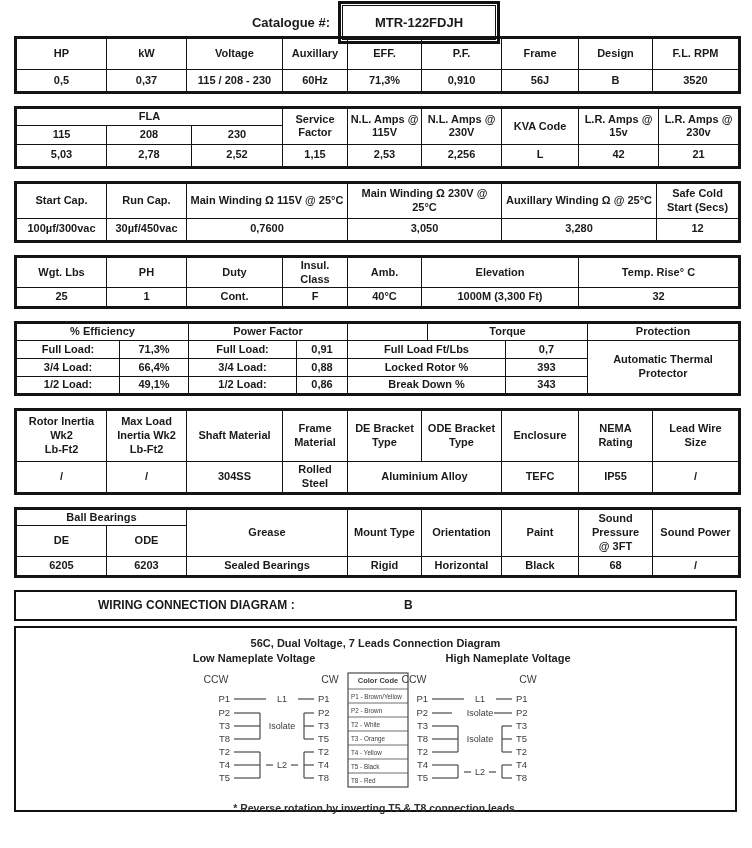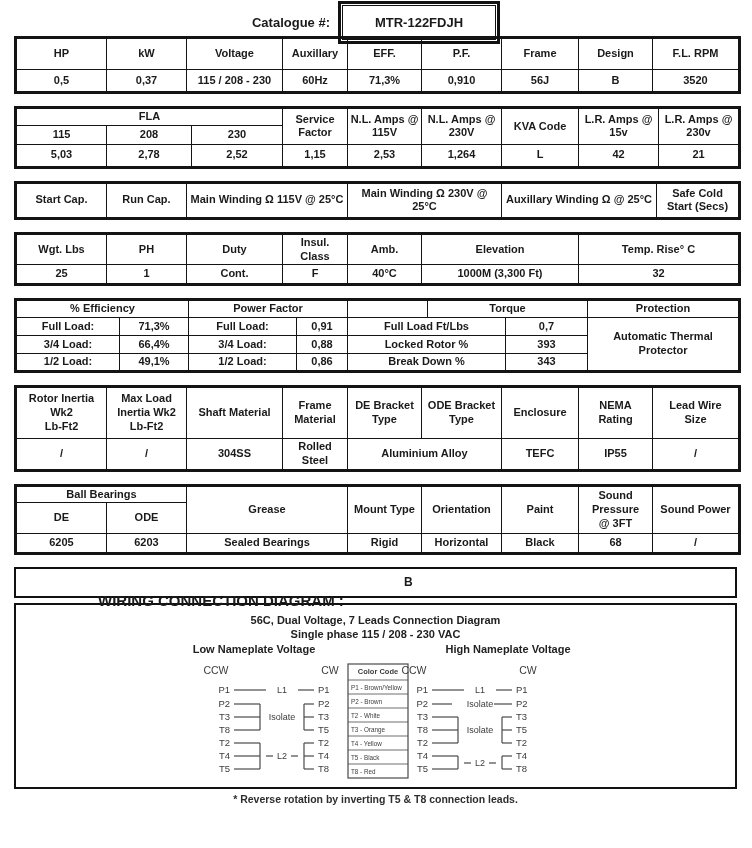--- a/index.html
+++ b/index.html
@@ -18,21 +18,21 @@
                font-weight:700;font-size:11px;line-height:1.25;padding:1px 2px;overflow:hidden;}
   td.rt{text-align:right;padding-right:5px;}
   td.pre{white-space:pre-line;}
   .h32{height:32px}.h36{height:36px}.h23{height:23px}.h20{height:20px}.h18{height:18px}
   .h13{height:13px}.h19{height:19px}.h17{height:17px}.h52{height:52px}.h14{height:14px}.h31{height:31px}
   .fs10{font-size:10.5px;}
   .mb11{margin-bottom:11px;}.mb14{margin-bottom:14px;}.mb13{margin-bottom:13px;}.mb27{margin-bottom:27px;}
 
   
   .wiring-head{position:relative;width:719px;height:27px;margin:0 0 5px 14px;border:2.5px solid #111;}
-  .wiring-head .wt{position:absolute;left:82px;top:18px;line-height:27px;font-weight:700;font-size:15px;}
+  .wiring-head .wt{position:absolute;left:82px;top:0;line-height:27px;font-weight:700;font-size:12px;}
   .wiring-head .wb{position:absolute;left:388px;top:0;line-height:27px;font-weight:700;font-size:12px;}
   .wiring-box{width:719px;height:182px;margin-left:14px;border:2.5px solid #111;}
   .wsub{text-align:center;font-weight:700;font-size:11px;color:#222;}
   .wsub1{margin-top:9px;}
   .wsub2{margin-top:2px;}
   .wvolt{position:relative;height:17px;margin-top:3px;}
   .wvolt span{position:absolute;transform:translateX(-50%);font-weight:700;font-size:11px;color:#222;white-space:nowrap;}
   .wvolt .lowl{left:238px;}
   .wvolt .highl{left:492px;}
   svg text{font-family:"Liberation Sans",sans-serif;fill:#3c3c3c;}
@@ -121,21 +121,21 @@
       <td>115</td>
       <td>208</td>
       <td>230</td>
     </tr>
     <tr class="h23">
       <td>5,03</td>
       <td>2,78</td>
       <td>2,52</td>
       <td>1,15</td>
       <td>2,53</td>
-      <td>1,264</td>
+      <td>2,256</td>
       <td>L</td>
       <td>42</td>
       <td>21</td>
     </tr>
   </tbody>
     </table>
 
   <table class="tbl mb14">
     <colgroup>
         <col style="width:91px">
@@ -146,20 +146,28 @@
         <col style="width:83px">
       </colgroup>
     <tbody>
         <tr class="h36">
       <td class="fs10">Start Cap.</td>
       <td class="fs10">Run Cap.</td>
       <td class="fs10">Main Winding Ω 115V @ 25°C</td>
       <td class="fs10">Main Winding Ω 230V @ 25°C</td>
       <td class="fs10">Auxillary Winding Ω @ 25°C</td>
       <td class="fs10">Safe Cold Start (Secs)</td>
+    </tr>
+    <tr class="h23">
+      <td class="fs10">100µf/300vac</td>
+      <td class="fs10">30µf/450vac</td>
+      <td>0,7600</td>
+      <td>3,050</td>
+      <td>3,280</td>
+      <td>12</td>
     </tr>
   </tbody>
     </table>
 
   <table class="tbl mb13">
     <colgroup>
         <col style="width:91px">
         <col style="width:80px">
         <col style="width:96px">
         <col style="width:65px">
@@ -322,21 +330,20 @@
   </tbody>
     </table>
 
   <div class="wiring-head">
     <span class="wt">WIRING CONNECTION DIAGRAM :</span>
     <span class="wb">B</span>
   </div>
 
   <div class="wiring-box">
     <div class="wsub wsub1">56C, Dual Voltage, 7 Leads Connection Diagram</div>
-    <div class="wsub wsub2">Single phase 115 / 208 - 230 VAC</div>
     <div class="wvolt">
       <span class="lowl">Low Nameplate Voltage</span>
       <span class="highl">High Nameplate Voltage</span>
     </div>
 
     <svg width="719" height="122" viewBox="0 0 719 122">
 
       <text class="whdr" x="200" y="14" text-anchor="middle">CCW</text>
       <text class="whdr" x="314" y="14" text-anchor="middle">CW</text>
 

